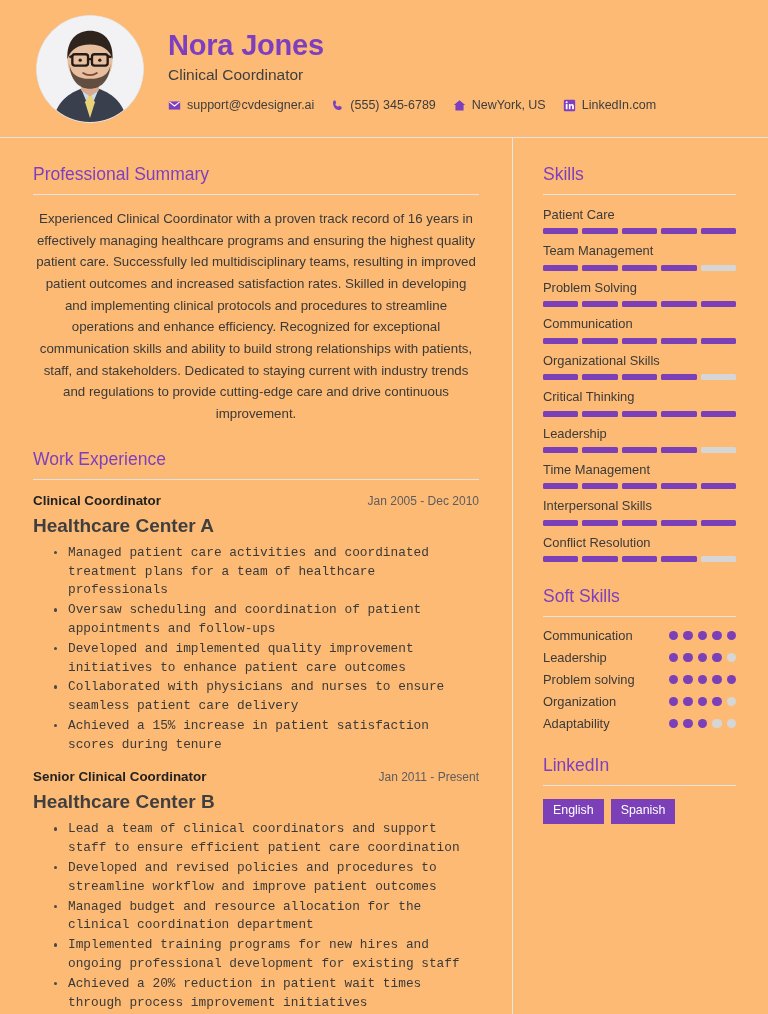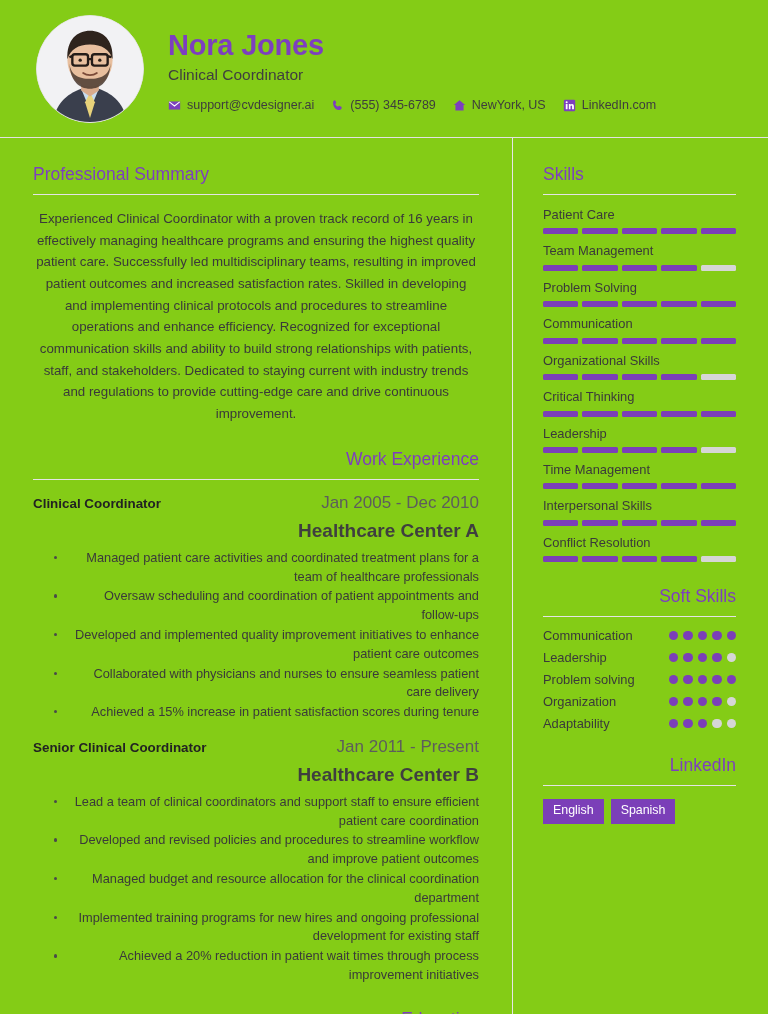--- a/index.html
+++ b/index.html
@@ -10,21 +10,21 @@
     background: #ffffff;
     font-family: "Liberation Sans", sans-serif;
     color: #333333;
     overflow: hidden;
   }
 
   .page {
     width: 768px;
     height: 1014px;
     position: relative;
-    background: #84cc16;
+    background: #fdba74;
   }
 
   
   .header {
     height: 138px;
     border-bottom: 1px solid #e2e2e2;
     display: flex;
     align-items: center;
     padding: 0 28px 0 36px;
   }
@@ -117,37 +117,37 @@
   }
 
   .summary {
     margin-top: 13px;
     font-size: 13.3px;
     line-height: 1.63;
     color: #3a3a3a;
     text-align: center;
   }
 
-  .sec { margin-top: 24px; text-align: right; }
+  .sec { margin-top: 24px; }
 
   .job { margin-top: 13px; }
   .job + .job { margin-top: 15px; }
 
   .job-head {
     display: flex;
     justify-content: space-between;
     align-items: baseline;
   }
   .job-title {
     font-size: 13.4px;
     font-weight: bold;
     color: #222222;
   }
   .job-date {
-    font-size: 17px;
+    font-size: 12px;
     color: #5d5d5d;
     white-space: nowrap;
     padding-left: 10px;
   }
   .job-org {
     font-size: 19px;
     color: #3f3f3f;
     margin-top: 7px;
     font-weight: bold;
   }
@@ -157,20 +157,21 @@
     padding-left: 21px;
     list-style: none;
   }
   .bullets li {
     position: relative;
     font-size: 12.8px;
     line-height: 1.47;
     color: #3a3a3a;
     padding-left: 14px;
     margin-bottom: 1px;
+    font-family: Liberation Mono, monospace;
   }
   .bullets li:before {
     content: "";
     position: absolute;
     left: 0;
     top: 7px;
     width: 3.4px;
     height: 3.4px;
     border-radius: 50%;
     background: #4a4a4a;

